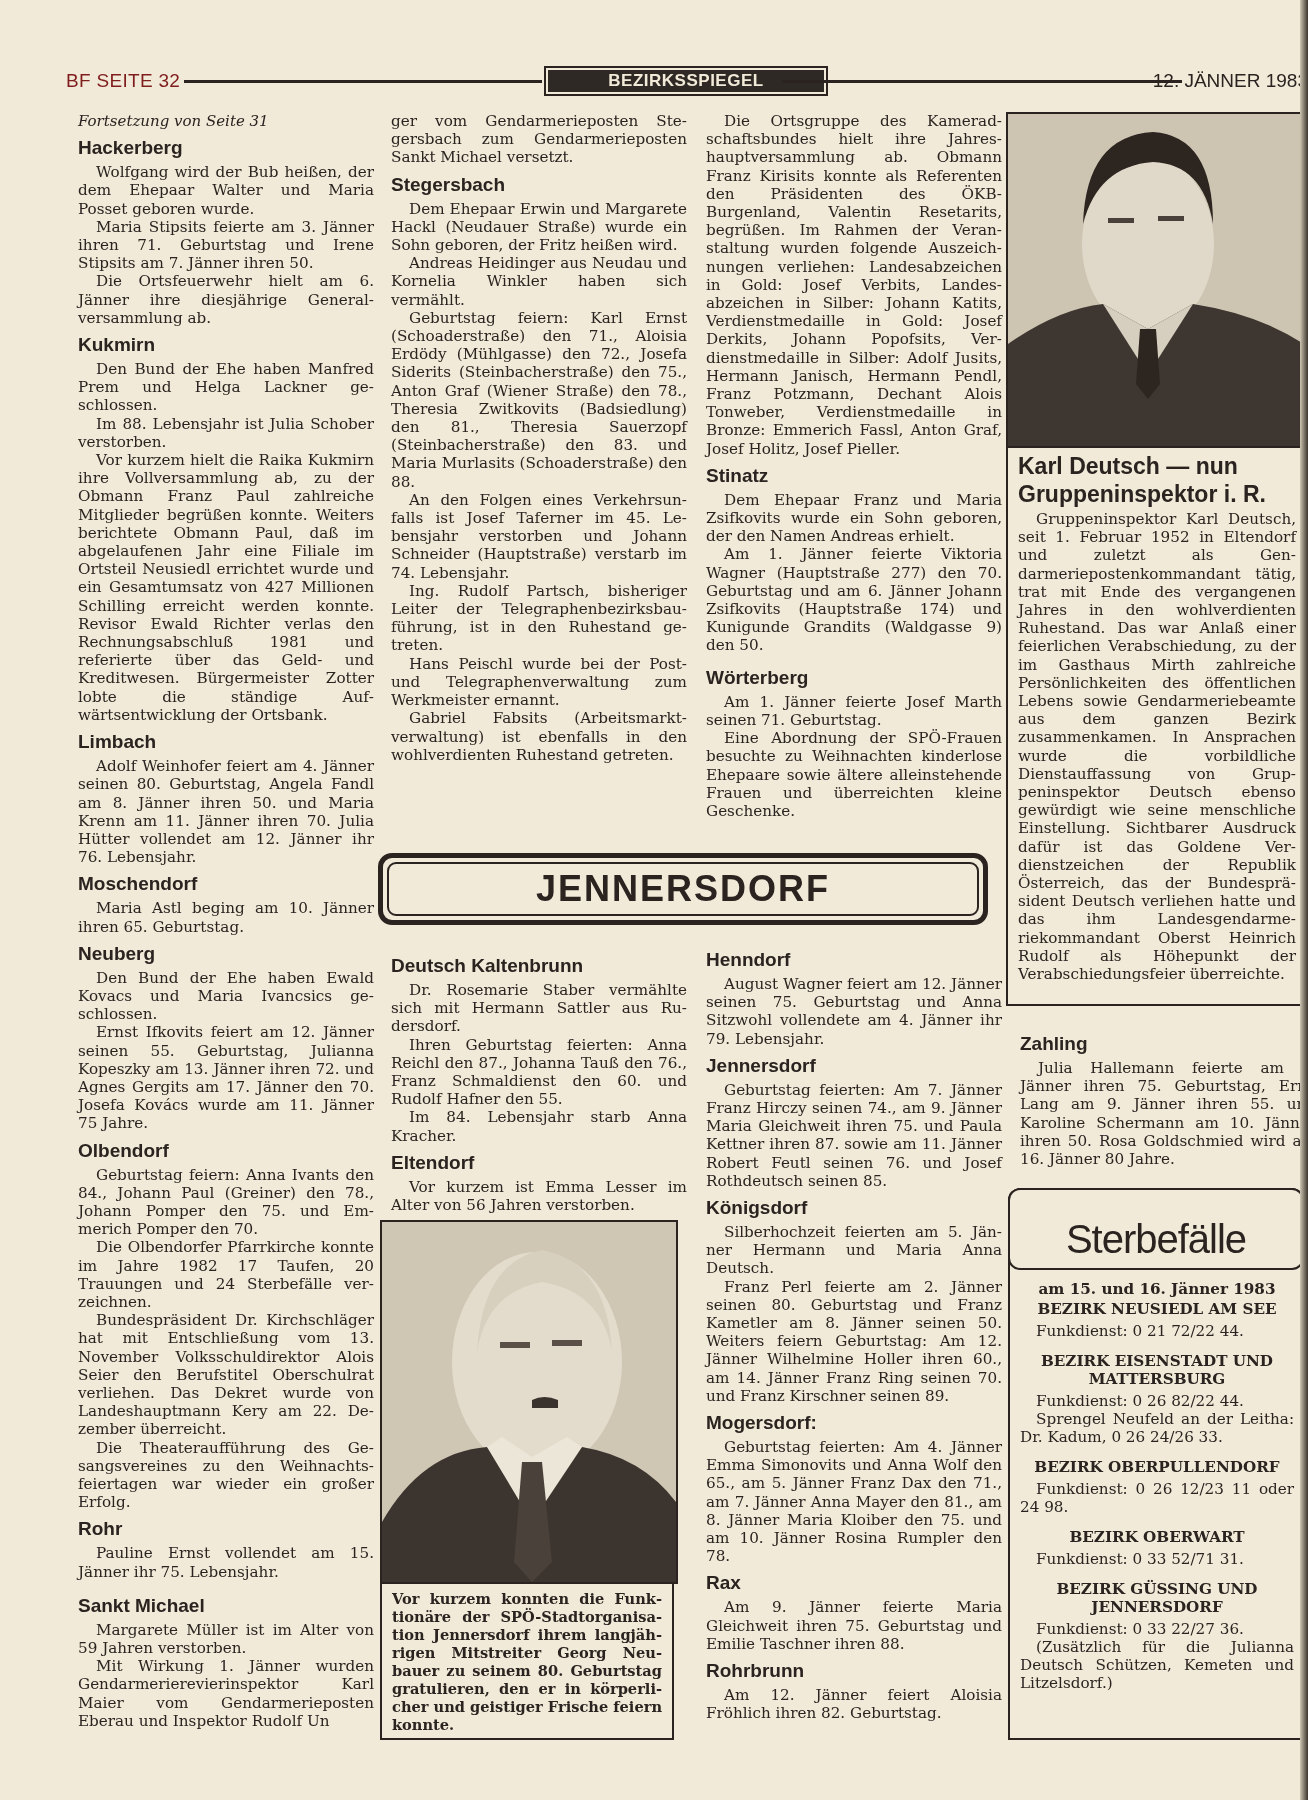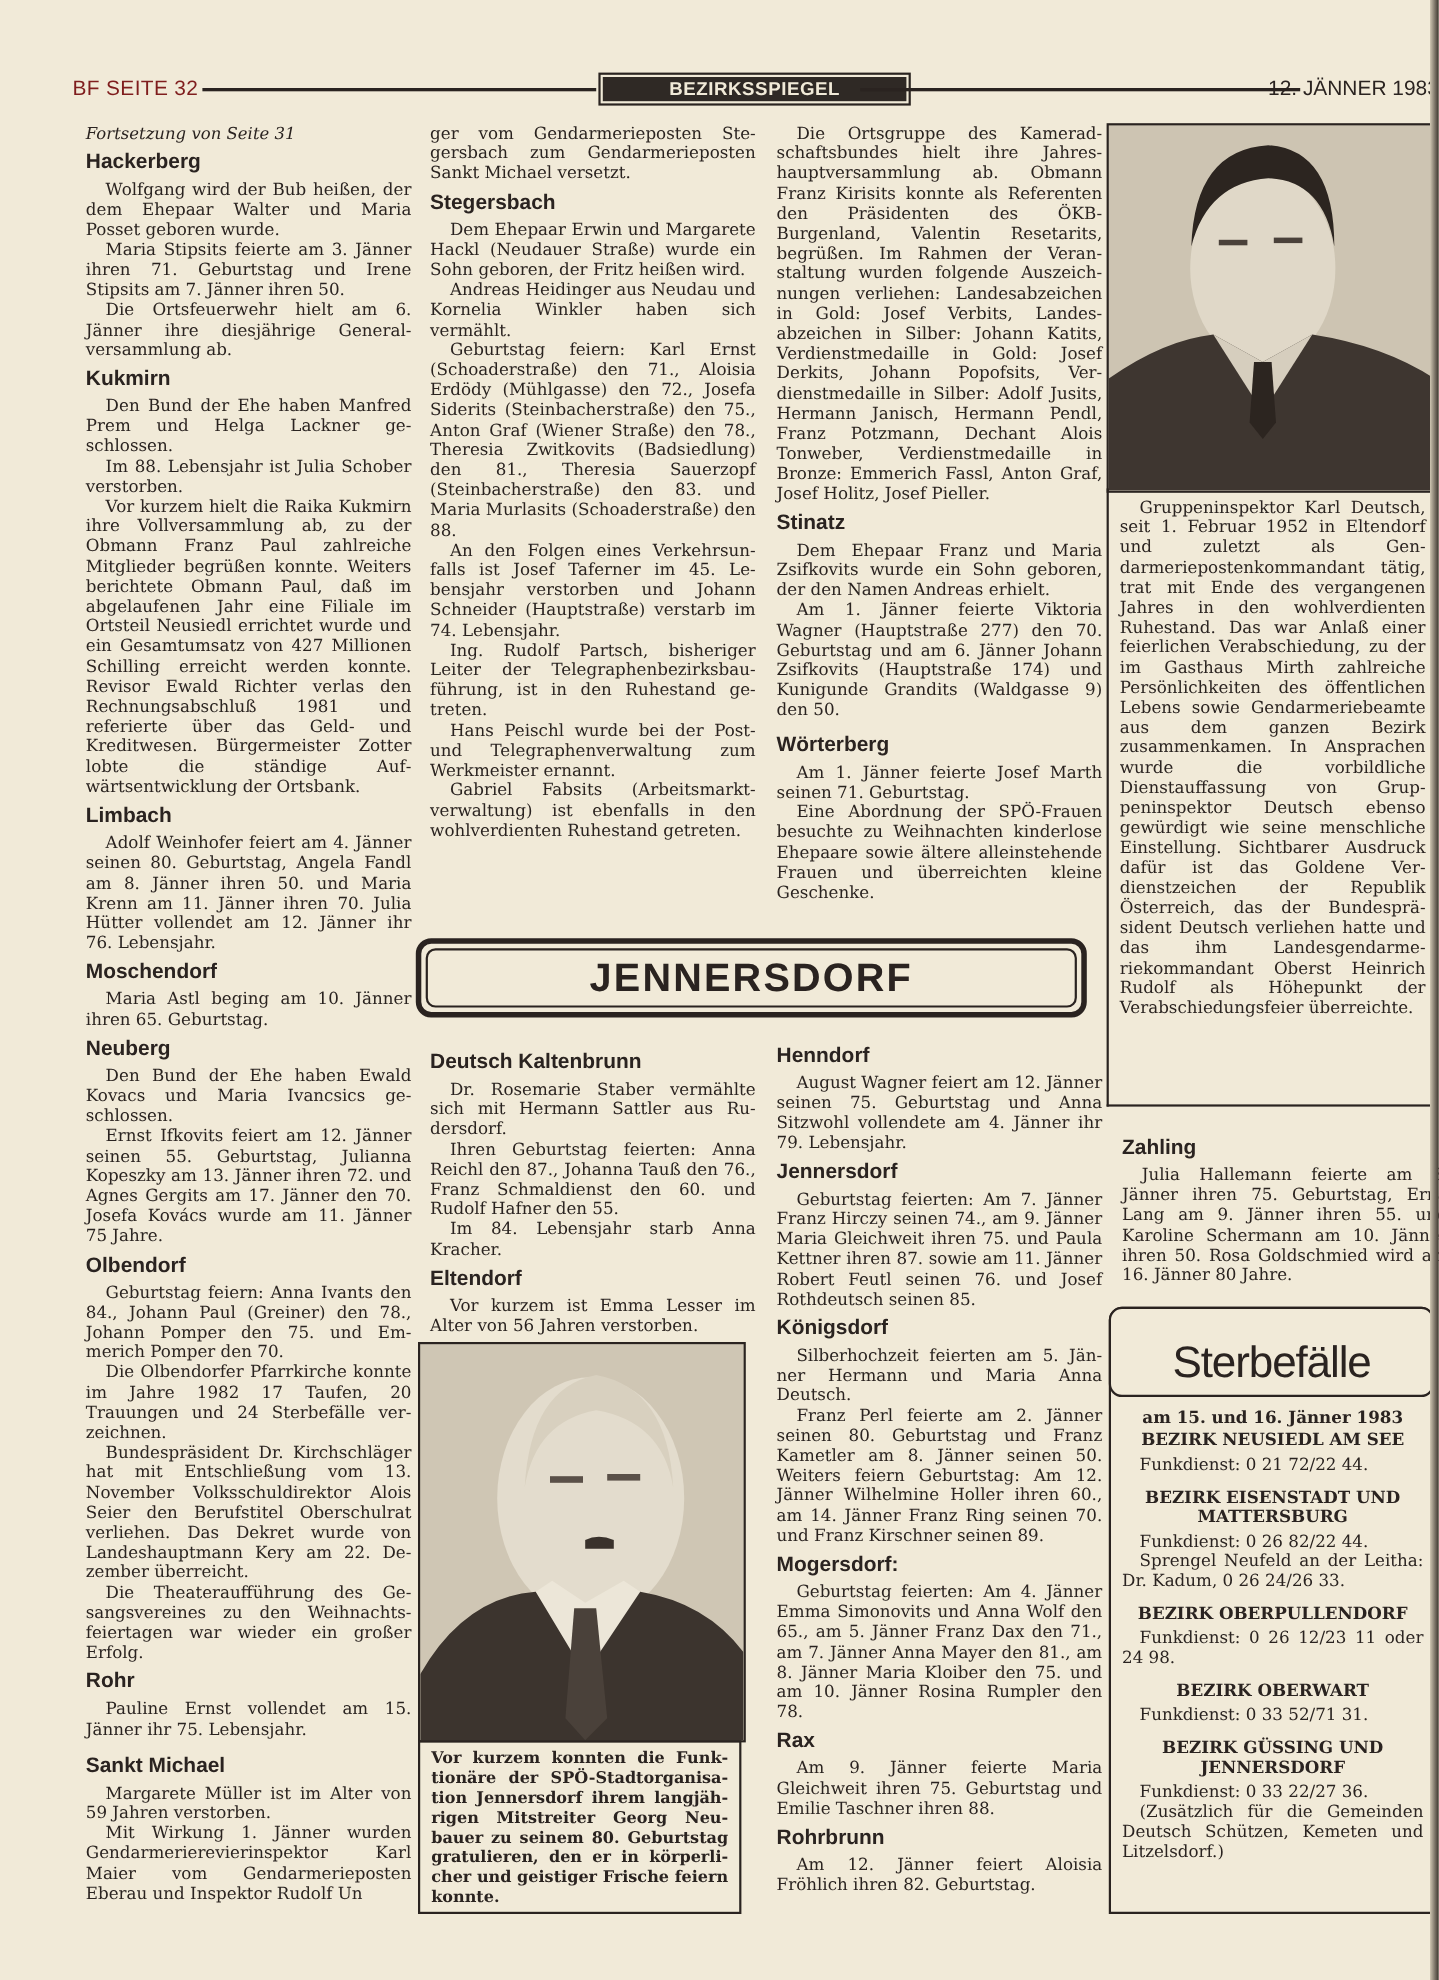--- a/index.html
+++ b/index.html
@@ -259,20 +259,21 @@
       <rect x="100" y="104" width="26" height="5" fill="#4a413a"></rect>
       <rect x="150" y="102" width="26" height="5" fill="#4a413a"></rect>
       <path d="M0 230 Q50 195 95 190 L140 215 L185 190 Q250 200 296 230 L296 332 L0 332Z" fill="#3e3630"></path>
       <path d="M95 190 L130 245 L140 215Z" fill="#d6cebe"></path>
       <path d="M185 190 L150 245 L140 215Z" fill="#d6cebe"></path>
       <path d="M132 215 L148 215 L152 270 L140 285 L128 270Z" fill="#2c2520"></path>
     </svg>
   </div>
 
   <div class="kd-box">
+    <h2 class="kd-title">Karl Deutsch — nun Gruppeninspektor i. R.</h2>
     <p>Gruppeninspektor Karl Deutsch, seit 1. Februar 1952 in Eltendorf und zuletzt als Gen­darmeriepostenkommandant tä­tig, trat mit Ende des vergange­nen Jahres in den wohlverdien­ten Ruhestand. Das war Anlaß einer feierlichen Verabschie­dung, zu der im Gasthaus Mirth zahlreiche Persönlichkeiten des öffentlichen Lebens sowie Gen­darmeriebeamte aus dem gan­zen Bezirk zusammenkamen. In Ansprachen wurde die vorbildli­che Dienstauffassung von Grup­peninspektor Deutsch ebenso gewürdigt wie seine menschli­che Einstellung. Sichtbarer Aus­druck dafür ist das Goldene Ver­dienstzeichen der Republik Österreich, das der Bundesprä­sident Deutsch verliehen hatte und das ihm Landesgendarme­riekommandant Oberst Hein­rich Rudolf als Höhepunkt der Verabschiedungsfeier über­reichte.</p>
   </div>
 
   <div class="col c4">
     <h2>Zahling</h2>
     <p>Julia Hallemann feierte am 8. Jänner ihren 75. Geburtstag, Erna Lang am 9. Jänner ihren 55. und Karoline Schermann am 10. Jänner ihren 50. Rosa Goldschmied wird am 16. Jänner 80 Jahre.</p>
   </div>
 
   <div class="az-box">
     <div class="az-title">Sterbefälle</div>
@@ -282,18 +283,18 @@
       <p class="az-line">Funkdienst: 0 21 72/22 44.</p>
       <p class="az-head">BEZIRK EISENSTADT UND MATTERSBURG</p>
       <p class="az-line">Funkdienst: 0 26 82/22 44.</p>
       <p class="az-line">Sprengel Neufeld an der Leitha: Dr. Kadum, 0 26 24/26 33.</p>
       <p class="az-head">BEZIRK OBERPULLENDORF</p>
       <p class="az-line">Funkdienst: 0 26 12/23 11 oder 24 98.</p>
       <p class="az-head">BEZIRK OBERWART</p>
       <p class="az-line">Funkdienst: 0 33 52/71 31.</p>
       <p class="az-head">BEZIRK GÜSSING UND JENNERSDORF</p>
       <p class="az-line">Funkdienst: 0 33 22/27 36.</p>
-      <p class="az-line">(Zusätzlich für die Gemeinden Deutsch Schützen, Kemeten und Litzelsdorf.)</p>
+      <p class="az-line">(Zusätzlich für die Julianna Deutsch Schützen, Kemeten und Litzelsdorf.)</p>
     </div>
   </div>
 
   <div class="rightedge"></div>
 </div>
 
 </body></html>

